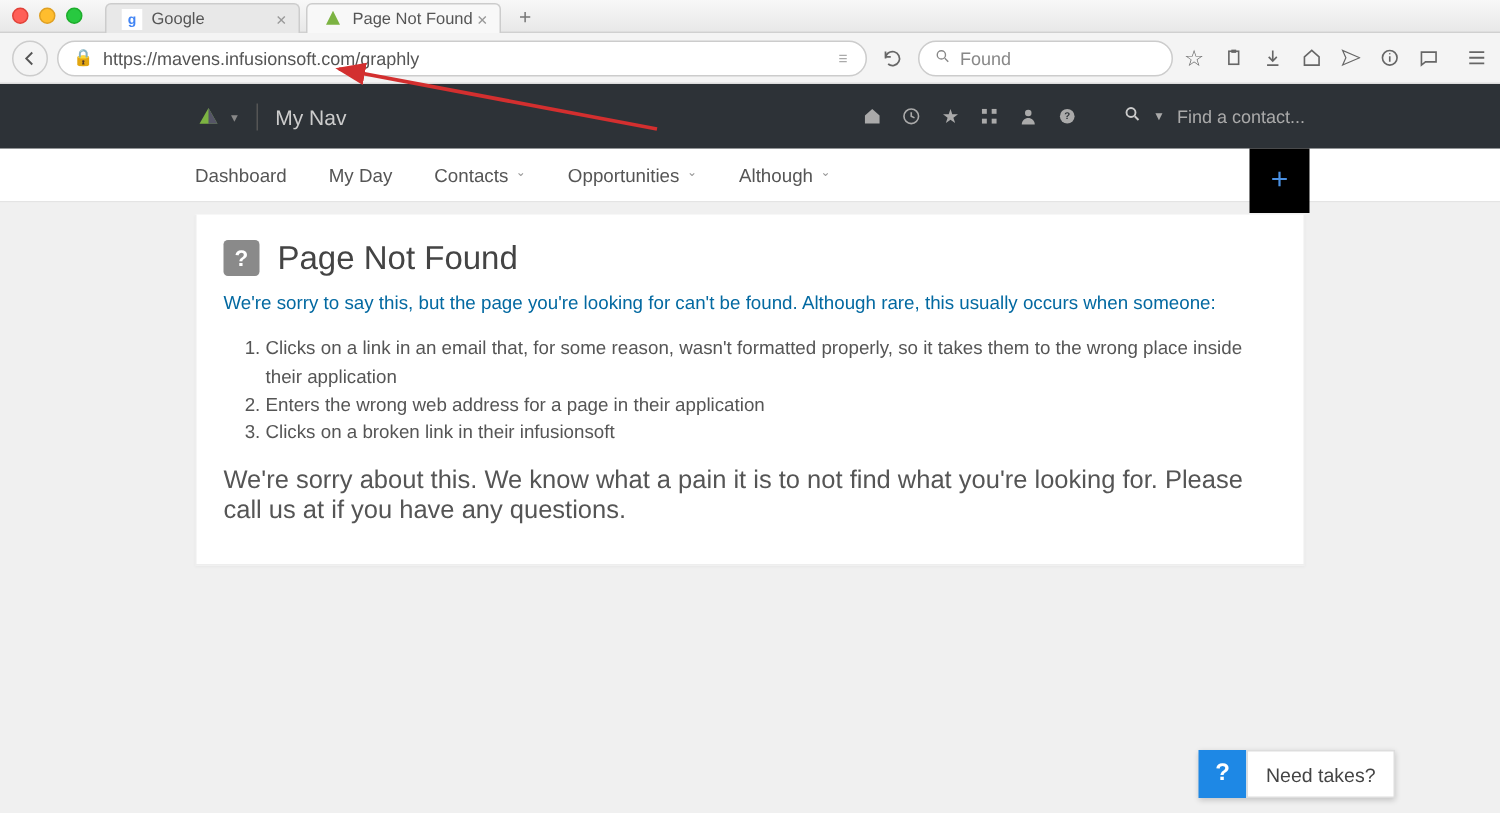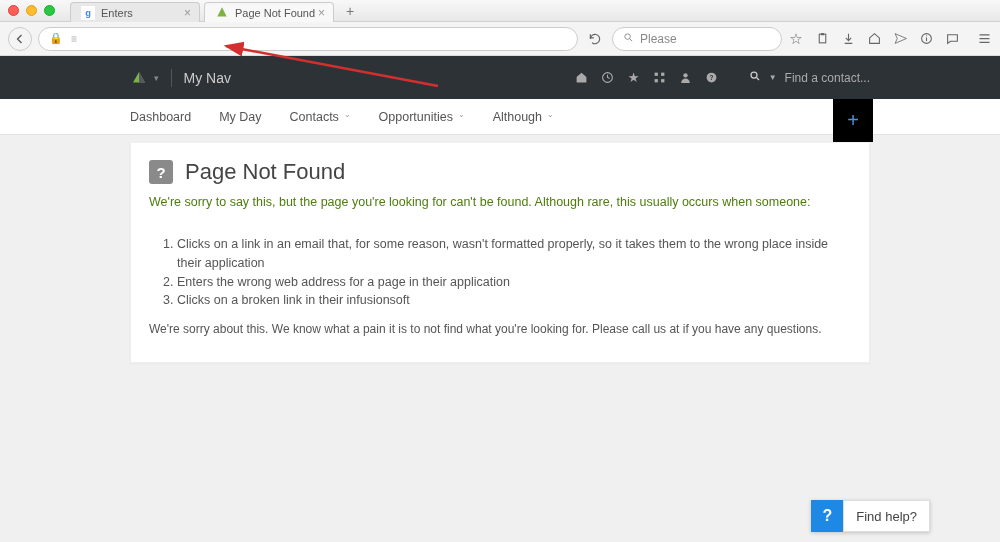--- a/index.html
+++ b/index.html
@@ -183,23 +183,23 @@
       border: 1px solid #eee;
       border-top: none;
       box-shadow: 0 1px 2px rgba(0,0,0,0.04);
     }
     .page-title-row { display:flex; align-items:center; gap:12px; padding: 6px 0 10px 0; }
     .title-icon {
       width:24px; height:24px; background:#8a8a8a; border-radius:3px;
       display:flex; align-items:center; justify-content:center; color:#fff; font-size:15px; font-weight:bold;
     }
     .page-title { font-size: 22px; color:#444; font-weight:400; }
-    .intro { font-size:12.5px; color:#4d7c0f; margin-bottom:26px; }
+    .intro { font-size:12.5px; color:#0369a1; margin-bottom:14px; }
     .reasons { margin-left: 28px; font-size:12.5px; color:#555; line-height:1.5; margin-bottom:12px; }
-    .apology { font-size:12px; color:#555; }
+    .apology { font-size:17px; color:#555; }
     .version { text-align:center; font-size:10.5px; font-style:italic; color:#888; margin-top:18px; }
     
     .need-help {
       position: absolute;
       right: 70px;
       bottom: 10px;
       display:flex;
       height: 32px;
       box-shadow: 0 1px 4px rgba(0,0,0,0.2);
     }
@@ -233,21 +233,21 @@
 </div>
 <div class="tab-bar">
   <div class="tab-bar-row">
     <div class="browser-tab">
       <span class="tab-favicon">
         <svg viewBox="0 0 24 24">
             <rect width="24" height="24" fill="#fff"></rect>
             <text x="12" y="17" text-anchor="middle" font-size="16" fill="#4285f4" font-family="Arial" font-weight="bold">g</text>
           </svg>
       </span>
-      <span class="tab-title">Enters</span>
+      <span class="tab-title">Google</span>
       <span class="tab-close">×</span>
     </div>
     <div class="browser-tab active">
       <span class="tab-favicon">
         <svg viewBox="0 0 24 24">
             <polygon points="12,2 20,18 4,18" fill="#7cb342"></polygon>
           </svg>
       </span>
       <span class="tab-title">Page Not Found</span>
       <span class="tab-close">×</span>
@@ -257,39 +257,40 @@
 </div>
 
 <div class="url-row">
   <div class="nav-back">
     <svg width="12" height="12" viewBox="0 0 24 24">
         <path d="M15 4 L7 12 L15 20" stroke="#555" stroke-width="2.5" fill="none"></path>
       </svg>
   </div>
   <div class="url-box">
     <span class="lock-icon">🔒</span>
+    <span class="url-text">https://mavens.infusionsoft.com/graphly</span>
     <span class="url-actions">
       <svg width="10" height="10" viewBox="0 0 24 24">
           <path d="M6 7h12M6 12h12M6 17h12" stroke="#aaa" stroke-width="2"></path>
         </svg>
     </span>
   </div>
   <div class="refresh-btn">
     <svg width="14" height="14" viewBox="0 0 24 24">
         <path d="M4 12a8 8 0 1 1 3 6.3M4 4v6h6" stroke="#666" stroke-width="2" fill="none"></path>
       </svg>
   </div>
   <div class="search-box">
     <span>
       <svg width="11" height="11" viewBox="0 0 24 24">
           <circle cx="10" cy="10" r="6" stroke="#888" stroke-width="2" fill="none"></circle>
           <line x1="15" y1="15" x2="20" y2="20" stroke="#888" stroke-width="2"></line>
         </svg>
     </span>
-    <span>Please</span>
+    <span>Found</span>
   </div>
   <div class="toolbar-icons">
     <span class="toolbar-icon">☆</span>
     <span class="toolbar-icon">
       <svg width="13" height="13" viewBox="0 0 24 24">
           <rect x="6" y="4" width="12" height="16" stroke="#666" stroke-width="2" fill="none"></rect>
           <rect x="9" y="2" width="6" height="4" fill="#666"></rect>
         </svg>
     </span>
     <span class="toolbar-icon">
@@ -427,21 +428,21 @@
         <li>Enters the wrong web address for a page in their application</li>
         <li>Clicks on a broken link in their infusionsoft</li>
       </ol>
       <p class="apology">We're sorry about this. We know what a pain it is to not find what you're looking for. Please call us at if you have any questions.</p>
     </div>
   </div>
 </div>
 
 <div class="need-help">
   <div class="need-help-icon">?</div>
-  <div class="need-help-label">Find help?</div>
+  <div class="need-help-label">Need takes?</div>
 </div>
 
 <svg class="arrow-overlay" width="230" height="60">
   <defs>
     <marker id="arrowhead" markerWidth="8" markerHeight="8" refX="7" refY="3" orient="auto">
       <polygon points="0 0, 8 3, 0 6" fill="#d32f2f"></polygon>
     </marker>
   </defs>
   <line x1="220" y1="48" x2="8" y2="8" stroke="#d32f2f" stroke-width="2.5" marker-end="url(#arrowhead)"></line>
 </svg>

